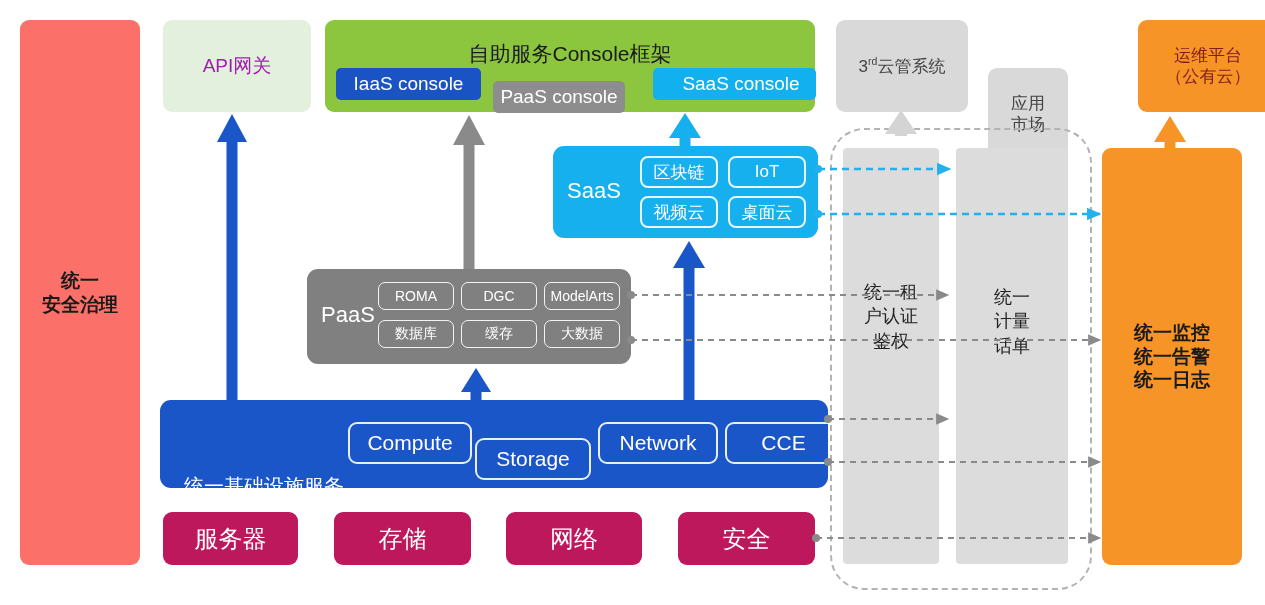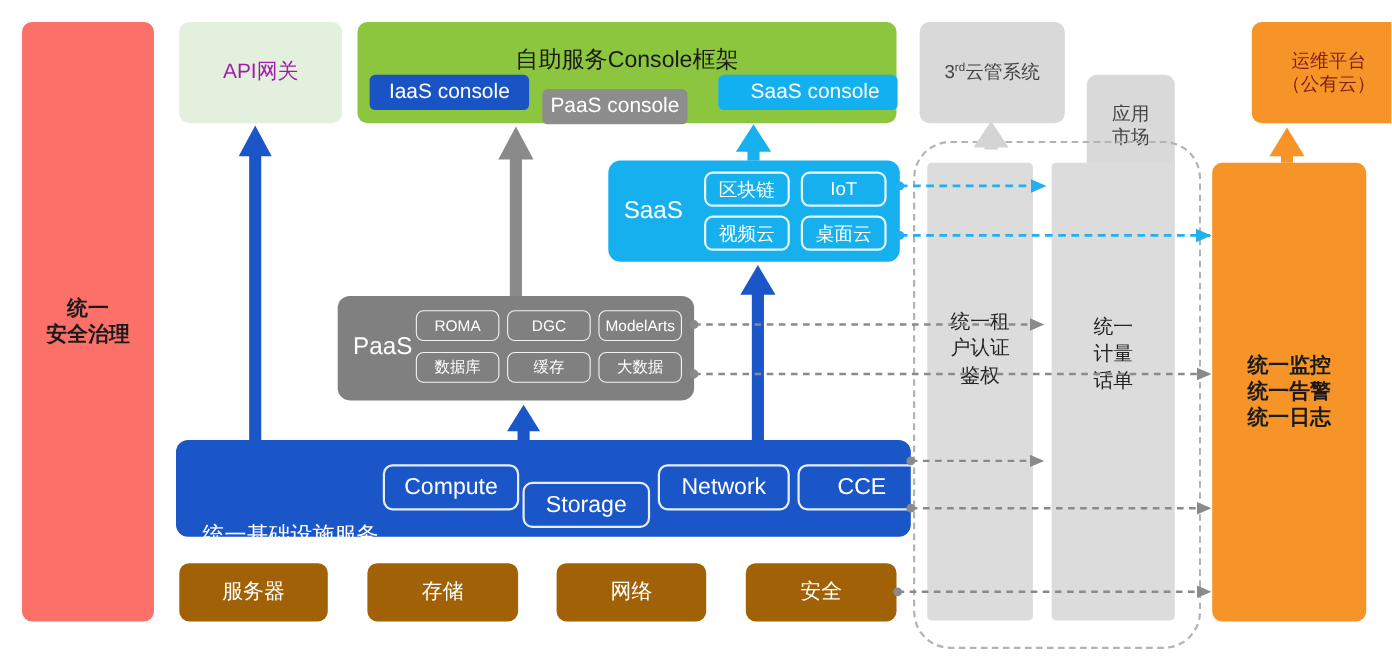--- a/index.html
+++ b/index.html
@@ -32,21 +32,21 @@
   .panel-saas{background:#16b0ef;border-radius:11px;}
   .panel-paas{background:#808080;border-radius:11px;}
   .panel-iaas{background:#1a56c8;border-radius:11px;}
   .layer-label{position:absolute;color:#fff;font-size:22px;}
   .subchip{position:absolute;box-sizing:border-box;border:2px solid rgba(255,255,255,.9);border-radius:8px;
            display:flex;align-items:center;justify-content:center;color:#fff;font-size:17px;}
   .subchip.sm{font-size:14px;border-width:1.5px;border-radius:7px;}
   .subchip.lg{font-size:21px;border-radius:9px;}
 
   
-  .hw{background:#a16207;border-radius:9px;color:#fff;font-size:19px;}
+  .hw{background:#be185d;border-radius:9px;color:#fff;font-size:24px;}
 
   
   .dashed-container{position:absolute;box-sizing:border-box;border:2.5px dashed #b3b3b3;border-radius:34px;}
   .col-gray{position:absolute;background:#dcdcdc;border-radius:4px;}
   .col-text{position:absolute;text-align:center;color:#222;font-size:18px;line-height:1.35;}
 
   svg.overlay{position:absolute;left:0;top:0;width:1265px;height:605px;pointer-events:none;}
   sup{font-size:.62em;vertical-align:super;}
 </style>
 </head>

